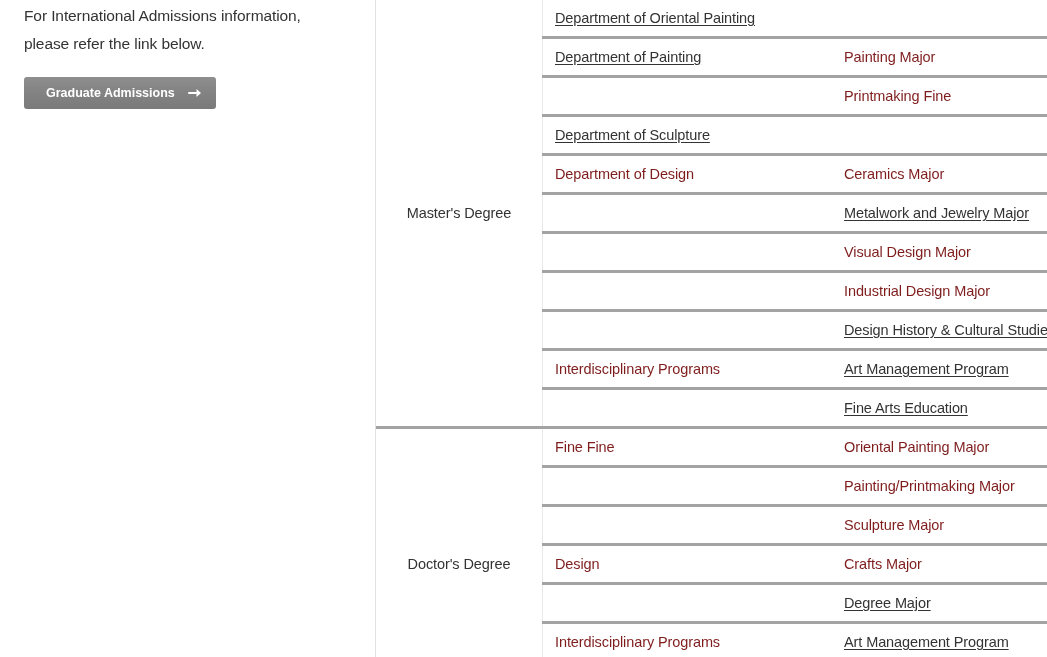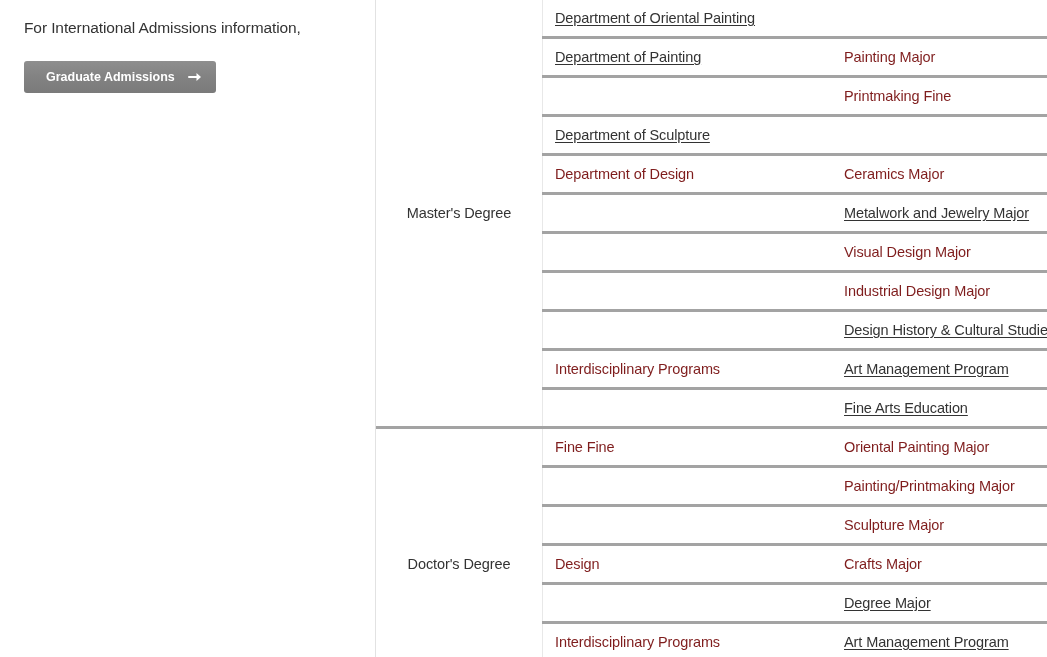--- a/index.html
+++ b/index.html
@@ -25,21 +25,21 @@
     position: absolute;
     left: 0;
     top: 0;
     width: 375px;
     height: 657px;
     box-sizing: border-box;
     padding: 0 24px;
   }
   .intro-text {
     margin: 0;
-    padding-top: 14px;
+    padding-top: 2px;
     font-size: 15.5px;
     line-height: 28px;
     color: #333333;
     letter-spacing: -0.1px;
   }
   .cta-button {
     display: flex;
     align-items: center;
     justify-content: space-between;
     box-sizing: border-box;
@@ -123,20 +123,21 @@
   }
 </style>
 </head>
 <body>
 
 <div class="page">
 
   <div class="left-col">
     <p class="intro-text">
       <span>For International Admissions information,</span><br>
+      <span>please refer the link below.</span>
     </p>
     <button class="cta-button">
       <span class="cta-label">Graduate Admissions</span>
       <span class="cta-arrow">
         <svg width="18" height="18" viewBox="0 0 18 18" aria-hidden="true">
           <path d="M3 9 H12.5" stroke="#ffffff" stroke-width="2" fill="none" stroke-linecap="round"></path>
           <path d="M10.5 5 L15 9 L10.5 13 Z" fill="#ffffff"></path>
         </svg>
       </span>
     </button>

